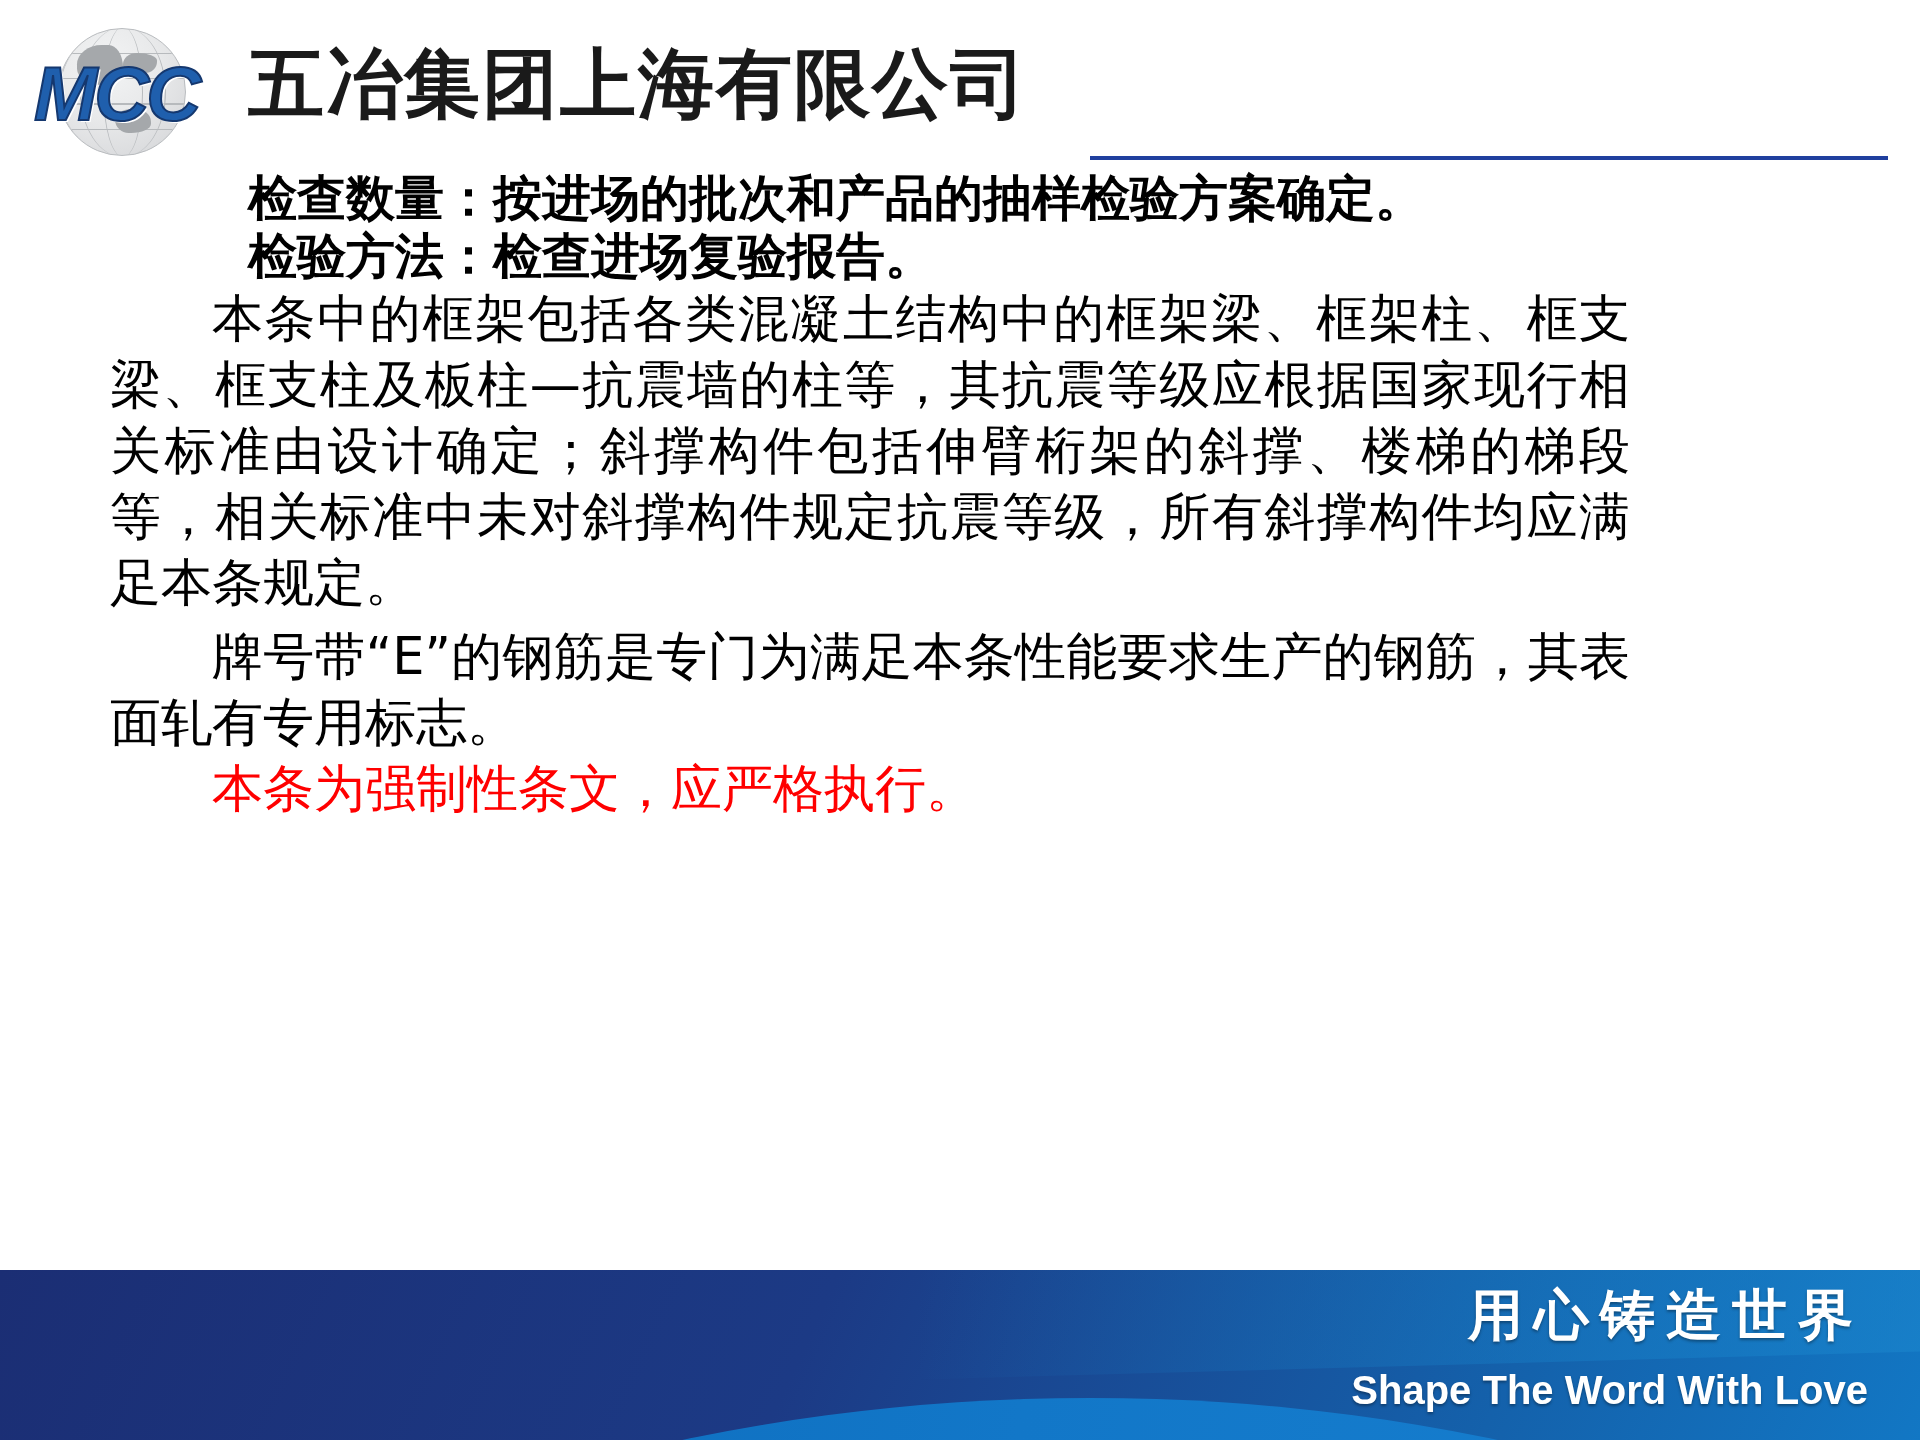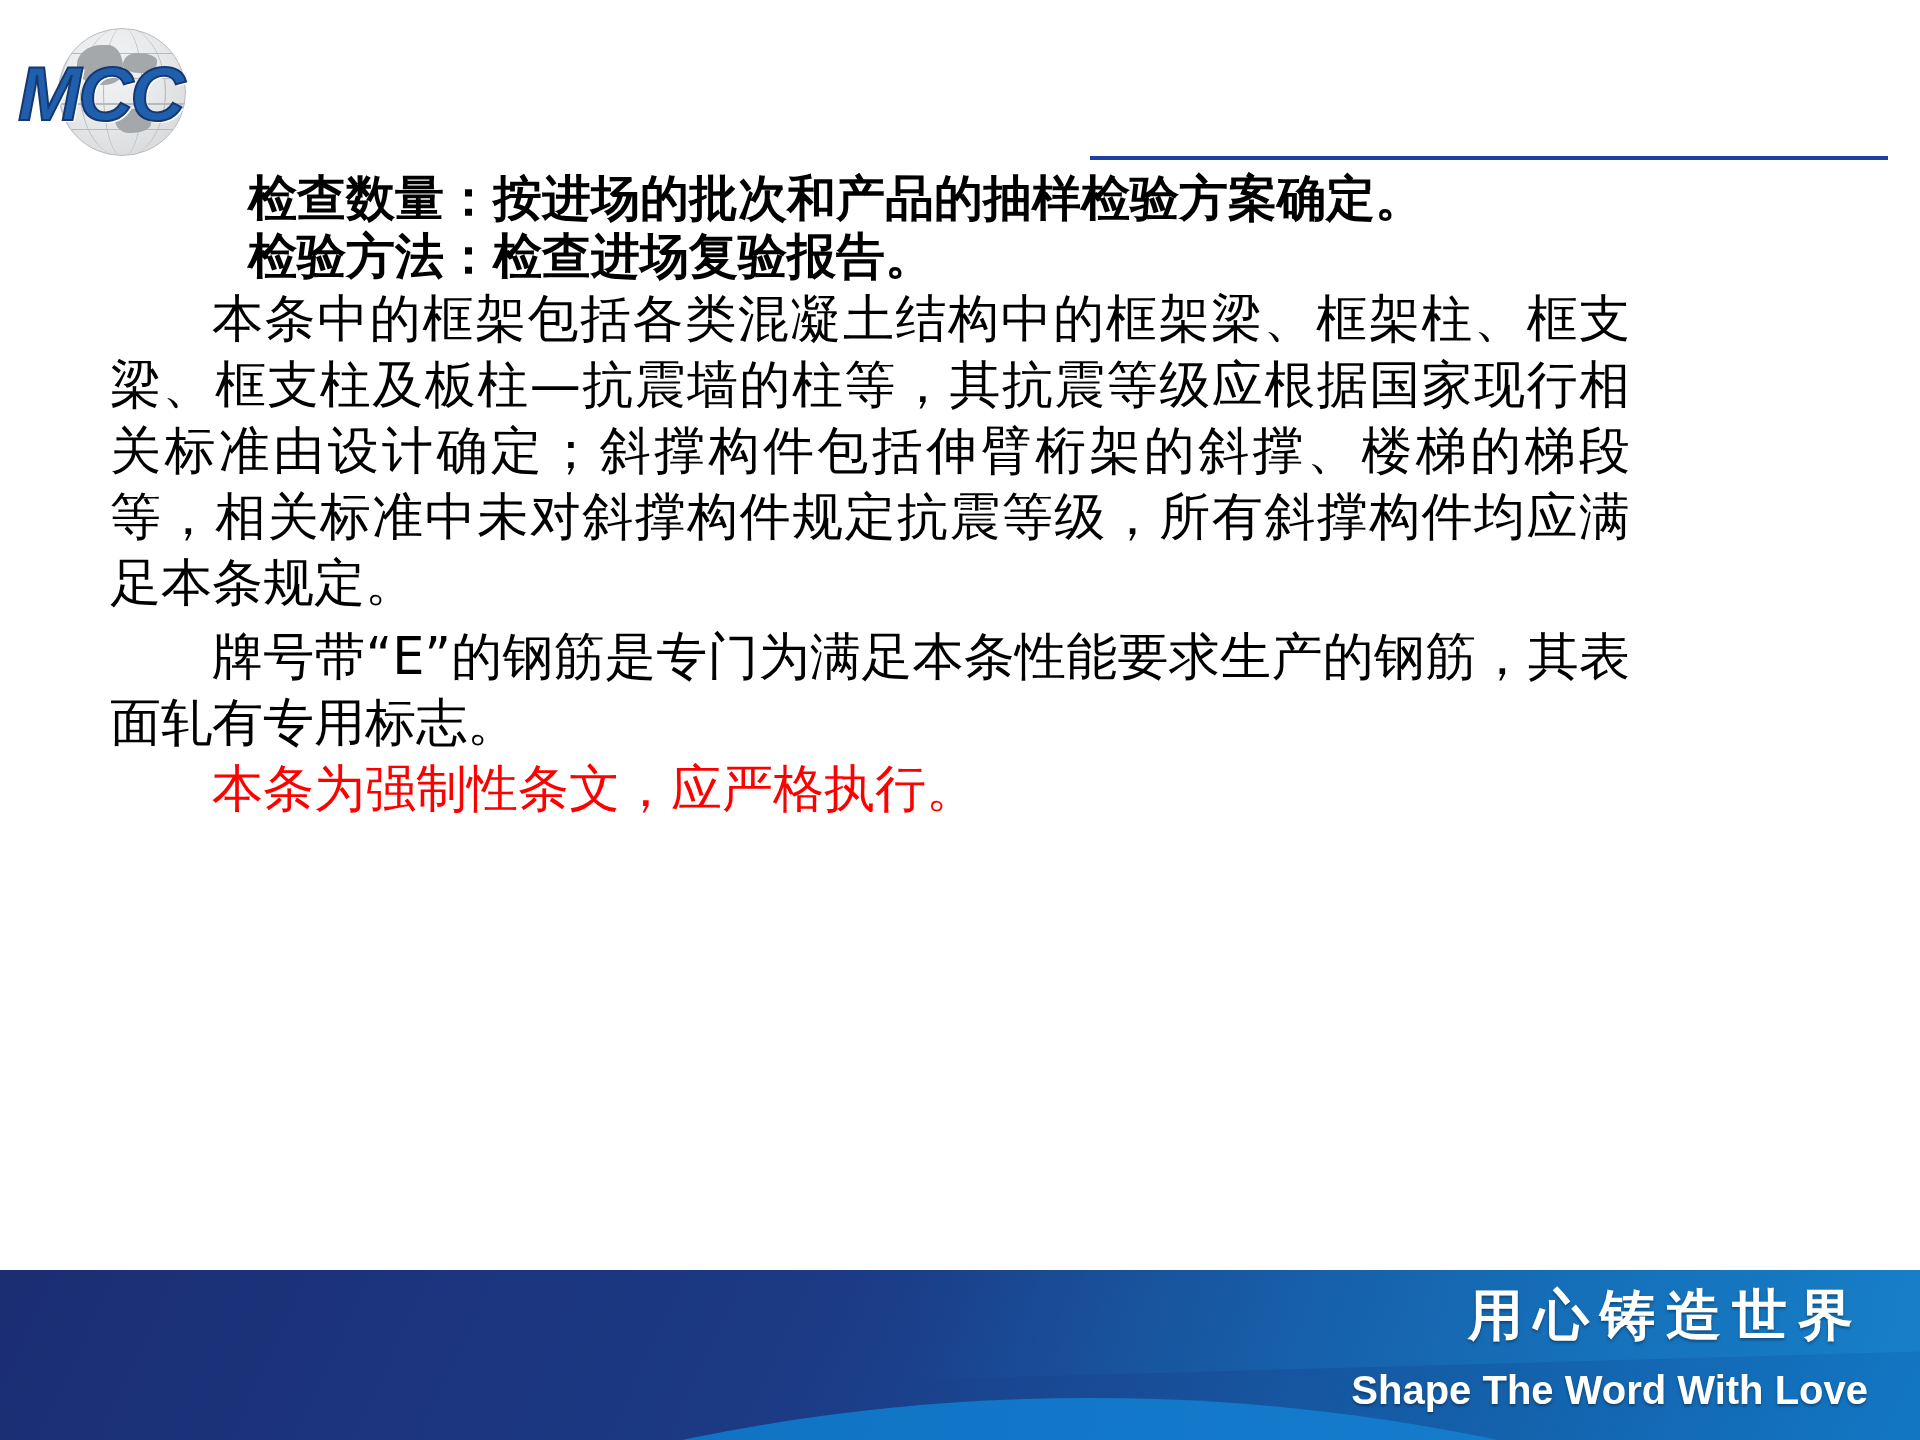--- a/index.html
+++ b/index.html
@@ -81,21 +81,21 @@
   .land.l2 {
     left: 64px; top: 24px; width: 34px; height: 20px;
     border-radius: 44% 62% 38% 52% / 60% 40% 60% 40%;
   }
   .land.l3 {
     left: 56px; top: 80px; width: 36px; height: 24px;
     border-radius: 50% 44% 58% 40% / 44% 56% 40% 60%;
   }
   .logo-mcc {
     position: absolute;
-    left: 0;
+    left: 16px;
     top: 30px;
     width: 222px;
     text-align: left;
     font-family: "Liberation Sans", sans-serif;
     font-weight: bold;
     font-style: italic;
     font-size: 76px;
     line-height: 76px;
     letter-spacing: -3px;
     color: #1f5fad;
@@ -230,20 +230,21 @@
         <div class="meridian m1"></div>
         <div class="meridian m2"></div>
         <div class="meridian m3"></div>
         <div class="land l1"></div>
         <div class="land l2"></div>
         <div class="land l3"></div>
       </div>
       <div class="logo-mcc">MCC</div>
     </div>
 
+    <div class="header-title">五冶集团上海有限公司</div>
     <div class="header-rule"></div>
   </div>
 
   <div class="content">
     <div class="bold-line">检查数量：按进场的批次和产品的抽样检验方案确定。</div>
     <div class="bold-line">检验方法：检查进场复验报告。</div>
     <p class="para p1">本条中的框架包括各类混凝土结构中的框架梁、框架柱、框支梁、框支柱及板柱—抗震墙的柱等，其抗震等级应根据国家现行相关标准由设计确定；斜撑构件包括伸臂桁架的斜撑、楼梯的梯段等，相关标准中未对斜撑构件规定抗震等级，所有斜撑构件均应满足本条规定。</p>
     <p class="para p2">牌号带“E”的钢筋是专门为满足本条性能要求生产的钢筋，其表面轧有专用标志。</p>
     <p class="para-red">本条为强制性条文，应严格执行。</p>
   </div>

